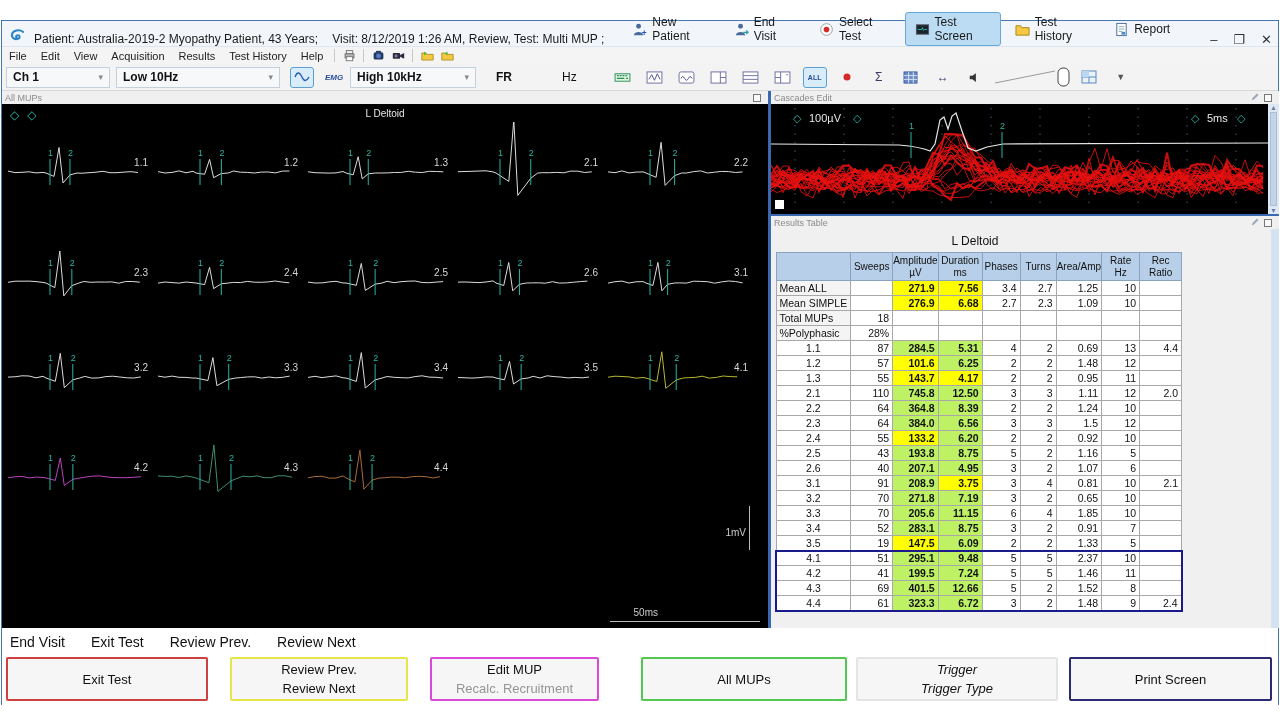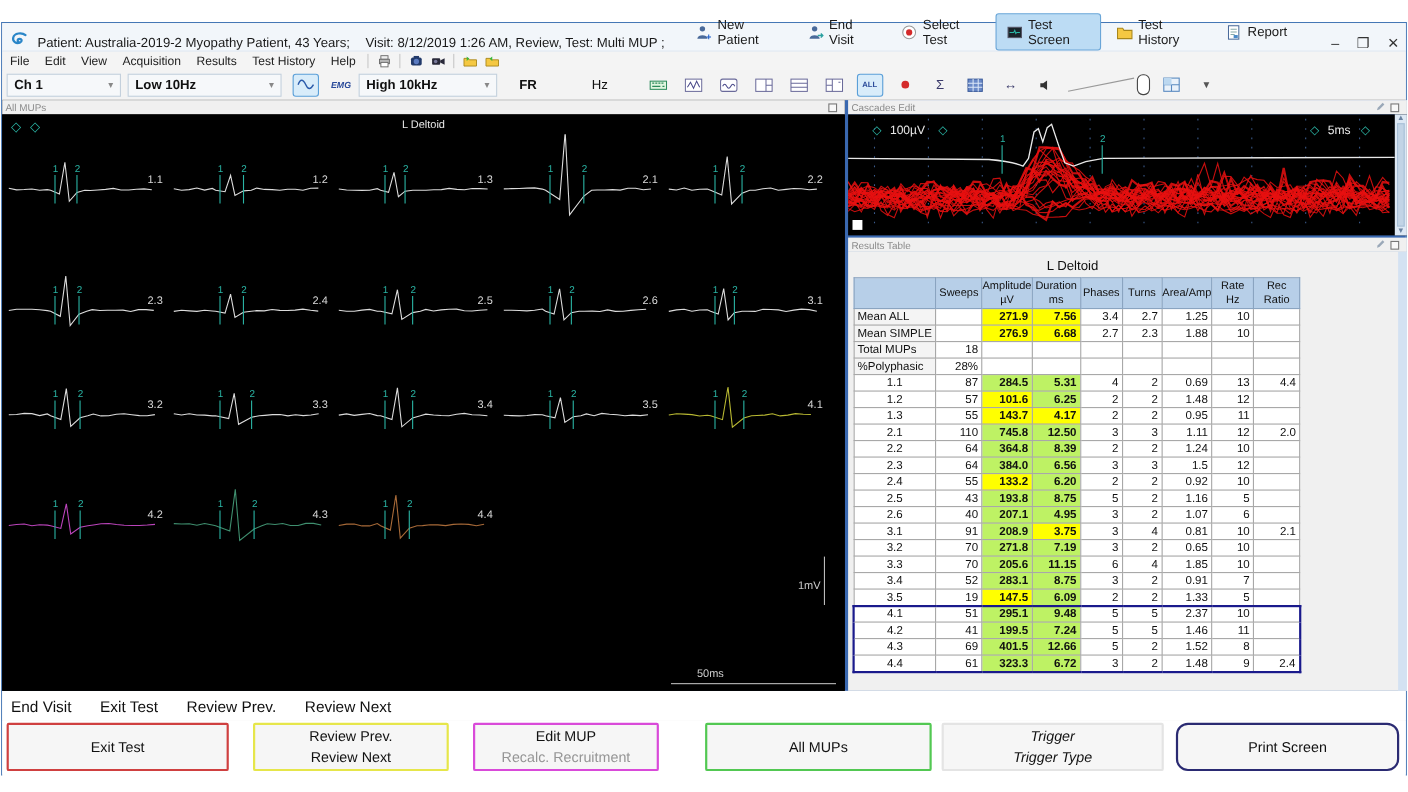--- a/index.html
+++ b/index.html
@@ -199,21 +199,21 @@
           <path d="M8 3L5 5.5 8 8z" fill="#3ab83a"></path>
         </svg>
       </span>
     </div>
 
   <div id="toolbar">
     <div class="dd" style="width:104px">
         <span>Ch 1</span>
         <span class="chev">▾</span>
       </div>
-    <div class="dd" style="width:140px">
+    <div class="dd" style="width:164px">
         <span>Low 10Hz</span>
         <span class="chev">▾</span>
       </div>
     <div class="ibox active">
         <svg viewBox="0 0 16 12" width="16" height="12">
           <path d="M1 6q3-8 7 0q3 7 7 0" fill="none" stroke="#2a5aaa" stroke-width="1.3"></path>
         </svg>
       </div>
     <div class="ibox" style="font-size:8px;font-style:italic;color:#2a4a9a;font-weight:bold">EMG</div>
     <div class="dd" style="width:126px">
@@ -578,21 +578,21 @@
                 <td>10</td>
                 <td></td>
               </tr>
               <tr>
                 <td class="lbl">Mean SIMPLE</td>
                 <td></td>
                 <td class="bold bg-yellow">276.9</td>
                 <td class="bold bg-yellow">6.68</td>
                 <td>2.7</td>
                 <td>2.3</td>
-                <td>1.88</td>
+                <td>1.09</td>
                 <td>10</td>
                 <td></td>
               </tr>
               <tr>
                 <td class="lbl">Total MUPs</td>
                 <td>18</td>
                 <td></td>
                 <td></td>
                 <td></td>
                 <td></td>
@@ -834,18 +834,18 @@
         <div>Edit MUP</div>
         <div class="gray">Recalc. Recruitment</div>
       </div>
       <div class="big-btn" style="left: 639px; width: 206px; border-color: rgb(82, 200, 82);">
         <div>All MUPs</div>
       </div>
       <div class="big-btn" style="left: 854px; width: 202px; border-color: rgb(228, 228, 228); font-style: italic;">
         <div>Trigger</div>
         <div>Trigger Type</div>
       </div>
-      <div class="big-btn" style="left: 1067px; width: 203px; border-color: rgb(42, 42, 114); border-radius: 11px;">
+      <div class="big-btn" style="left: 1067px; width: 203px; border-color: rgb(42, 42, 114);">
         <div>Print Screen</div>
       </div>
     </div>
 
 </div>
 
 </body></html>

